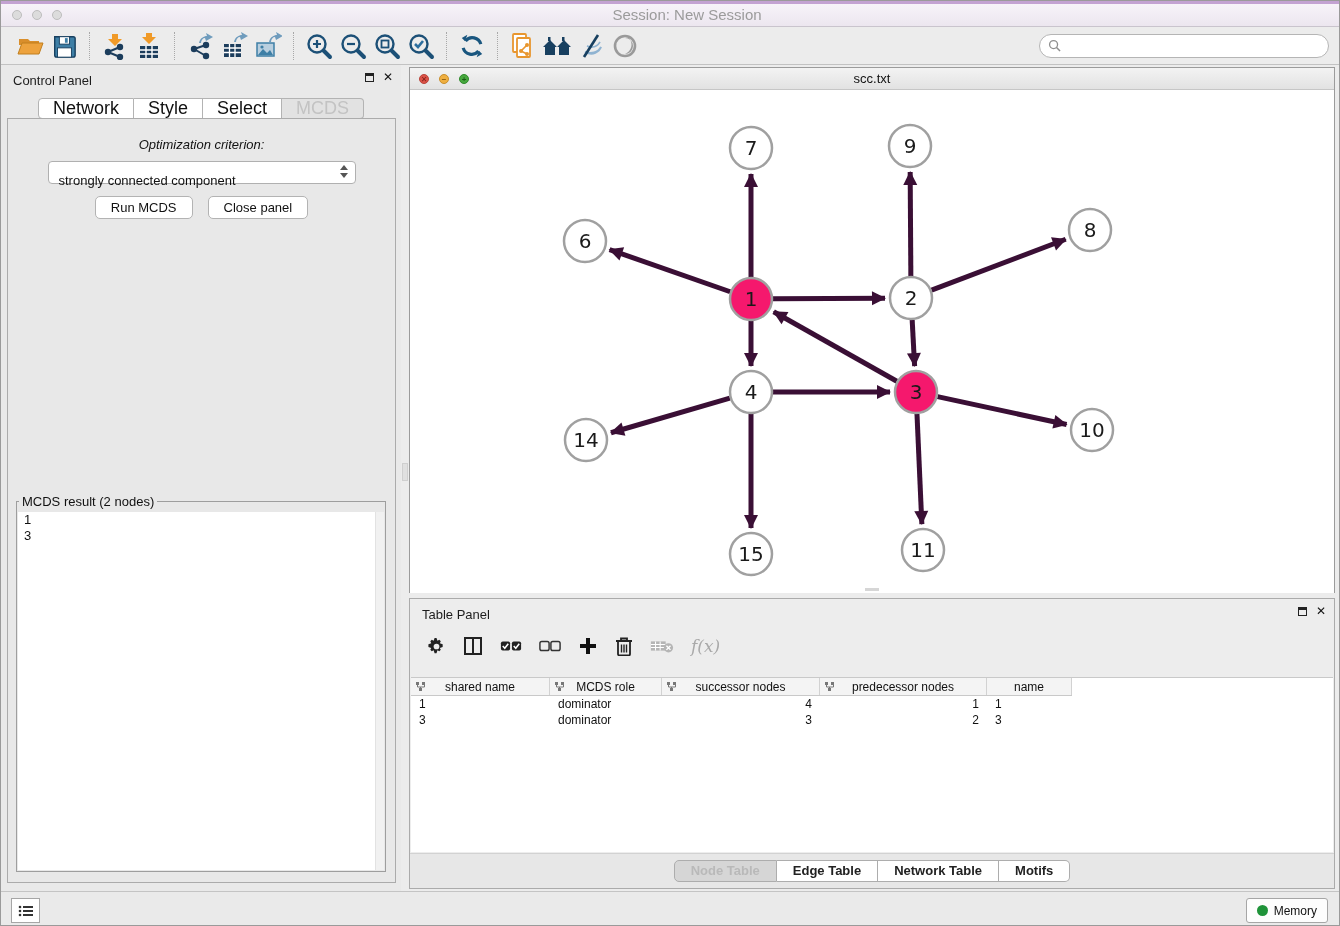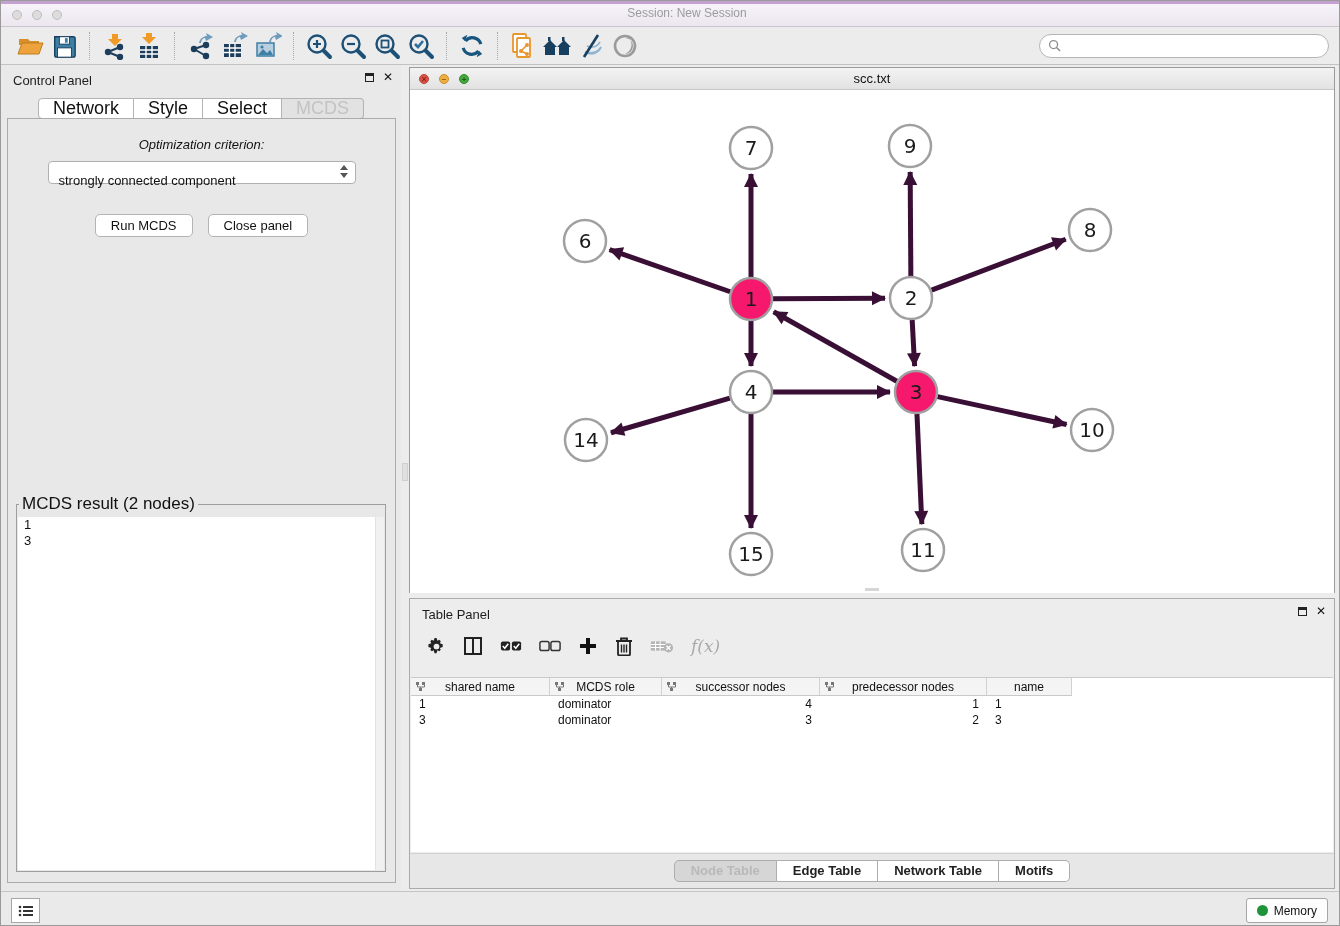--- a/index.html
+++ b/index.html
@@ -6,21 +6,21 @@
   html,body { background:#cfcfcf; }
   body { font-family:"Liberation Sans","DejaVu Sans",sans-serif; }
   .app { position:relative; width:1340px; height:926px; background:#ececec; overflow:hidden;
          border:1px solid #9a9a9a; }
 
   
   .titlebar { position:absolute; left:0; top:0; width:1340px; height:26px;
               background:linear-gradient(#c3a2d2 0 3px, #f7f3f9 3px, #ece6ef 100%);
               border-bottom:1px solid #c9c4cd; }
   .titlebar .title { position:absolute; left:0; right:0; top:5px; text-align:center;
-                     font-size:12px; color:#9b9b9b;padding-left:32px; }
+                     font-size:15px; color:#9b9b9b;padding-left:32px; }
   .tl-dots { position:absolute; left:11px; top:9px; display:flex; gap:10px; }
   .tl-dot { width:10px; height:10px; border-radius:50%; background:#dcdcdc; border:1px solid #bdbdbd; }
 
   
   .toolbar { position:absolute; left:0; top:26px; width:1340px; height:38px; background:#ececec;
              border-bottom:1px solid #c2c2c2; display:flex; align-items:center; padding:0 12px; }
   .tbtn { width:34px; height:32px; display:flex; align-items:center; justify-content:center;
           background:none; border:none; cursor:default; }
   .tsep { width:1px; height:28px; border-left:1px dotted #a8a8a8; margin:0 8px; }
   .searchbox { margin-left:auto; width:290px; height:24px; border:1px solid #b5b5b5; border-radius:13px;
@@ -45,27 +45,27 @@
 
   .cp-box { position:absolute; left:6px; right:5px; top:53px; bottom:8px;
             border:1px solid #ababab; background:#e8e8e8; }
   .opt-label { margin-top:18px; text-align:center; font-size:13px; color:#111;font-style:italic; }
   .dropdown { position:relative; margin:9px auto 0; width:308px; height:23px; background:#fff;
               border:1px solid #b0b0b0; border-radius:4px; font-size:13px; color:#111;
               display:flex; align-items:center; padding:16px 20px 0 10px; }
   .dd-stepper { position:absolute; right:7px; top:3px; display:flex; flex-direction:column; gap:3px; }
   .dd-up { width:0;height:0;border-left:4px solid transparent;border-right:4px solid transparent;border-bottom:5px solid #555; }
   .dd-dn { width:0;height:0;border-left:4px solid transparent;border-right:4px solid transparent;border-top:5px solid #555; }
-  .cp-buttons { margin-top:30px; display:flex; justify-content:center; gap:15px; }
+  .cp-buttons { margin-top:12px; display:flex; justify-content:center; gap:15px; }
   .mac-btn { height:23px; background:#fff; border:1px solid #b3b3b3; border-radius:5px;
              font-size:13px; color:#111; padding:0 15px; font-family:"Liberation Sans",sans-serif; }
 
   .result-fs { position:absolute; left:8px; right:9px; top:375px; bottom:10px;
                border:1px solid #9e9e9e; padding:0; }
-  .result-fs legend { font-size:17px; color:#111; margin-left:2px; padding:0 3px; }
+  .result-fs legend { font-size:13px; color:#111; margin-left:2px; padding:0 3px; }
   .result-area { position:absolute; left:1px; right:1px; top:3px; bottom:1px; background:#fff; overflow:hidden; }
   .result-line { font-size:13px; color:#111; line-height:16px; padding-left:6px; }
   .vtrack { position:absolute; right:0; top:0; bottom:0; width:9px; background:#f1f1f1; border-left:1px solid #e2e2e2; }
 
   .v-splitter { position:absolute; left:400px; top:64px; width:8px; height:826px; background:#ececec; }
   .v-grip { position:absolute; left:1px; top:398px; width:6px; height:18px; background:#e0e0e0;
             border:1px solid #cfcfcf; }
 
   
   .netwin { position:absolute; left:408px; top:66px; width:926px; height:526px;

